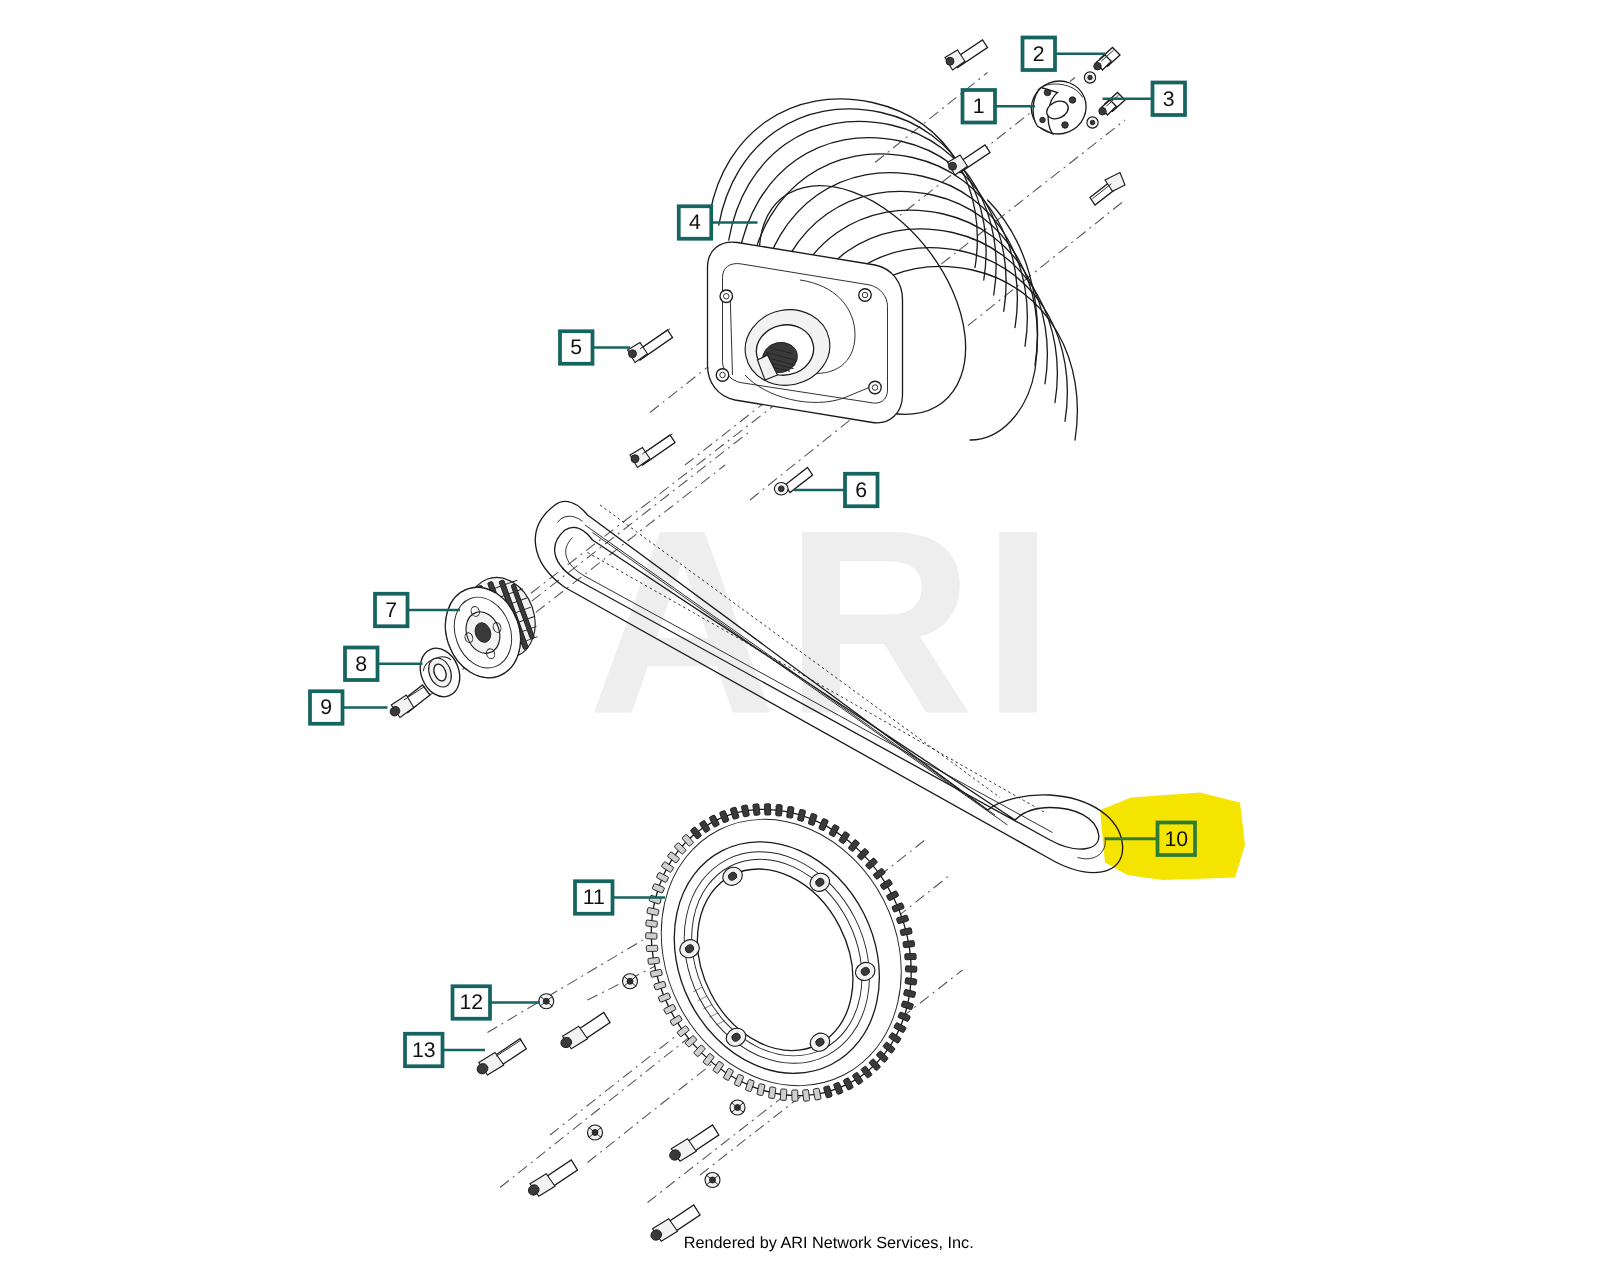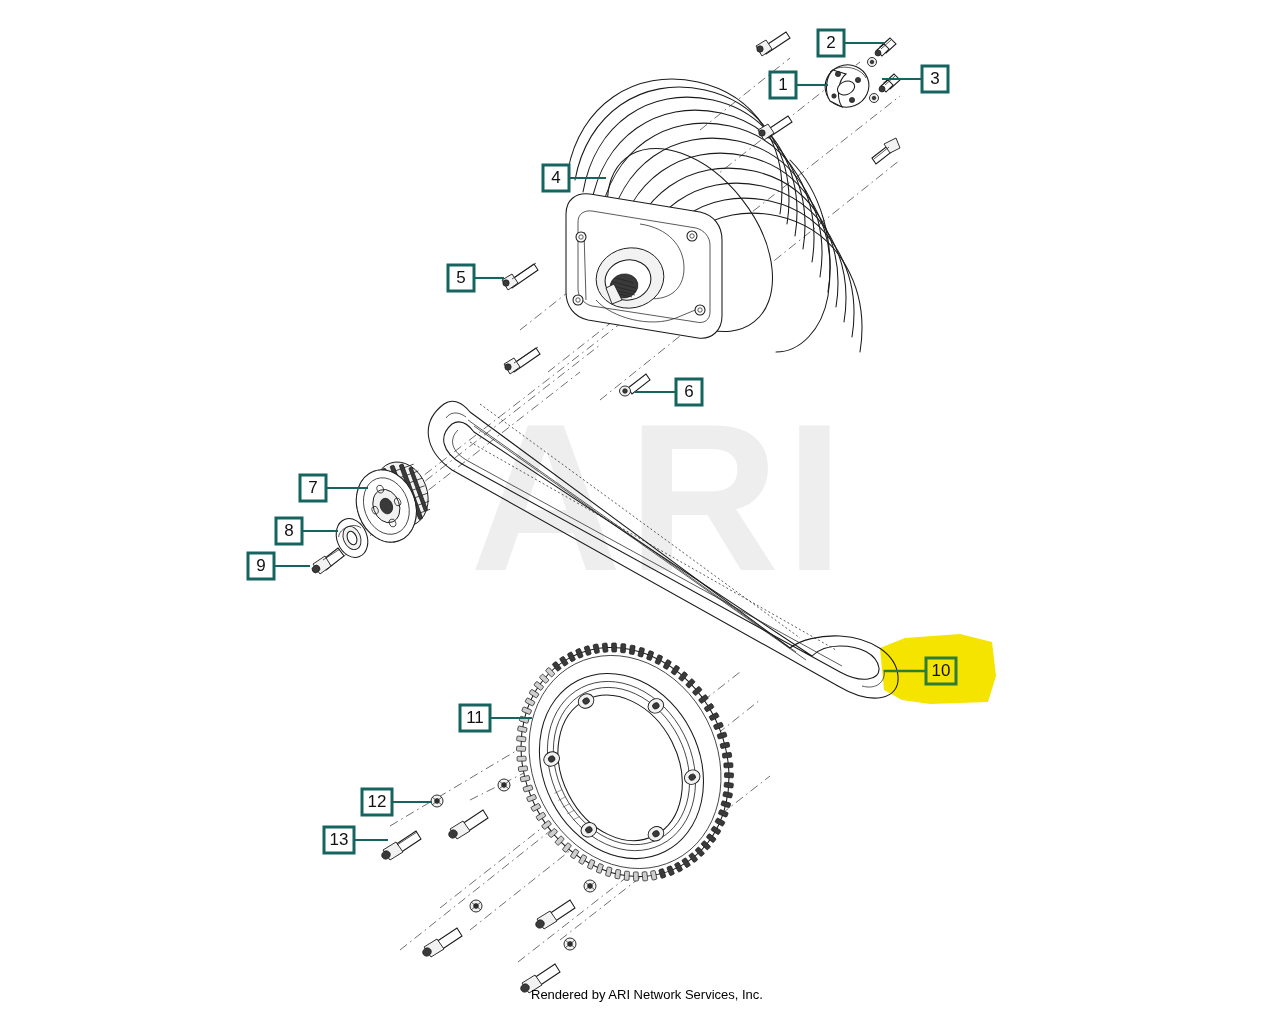--- a/index.html
+++ b/index.html
@@ -49,20 +49,21 @@
     font-size: 17px;
     fill: #111111;
     text-anchor: middle;
     dominant-baseline: middle;
   }
   .highlight-blob { fill: #f5e400; stroke: none; }
   .footer-text {
     font-family: "Liberation Sans", sans-serif;
     font-size: 13px;
     fill: #333333;
+    margin-left: 16px;
   }
 </style>
 </head>
 <body>
 
 <div id="diagram-root">
   <svg class="canvas" viewBox="0 0 1280 1024">
     <defs>
       <clipPath id="beltClip">
         <path d="M430 420 L880 660 L820 740 L440 470 Z"></path>

